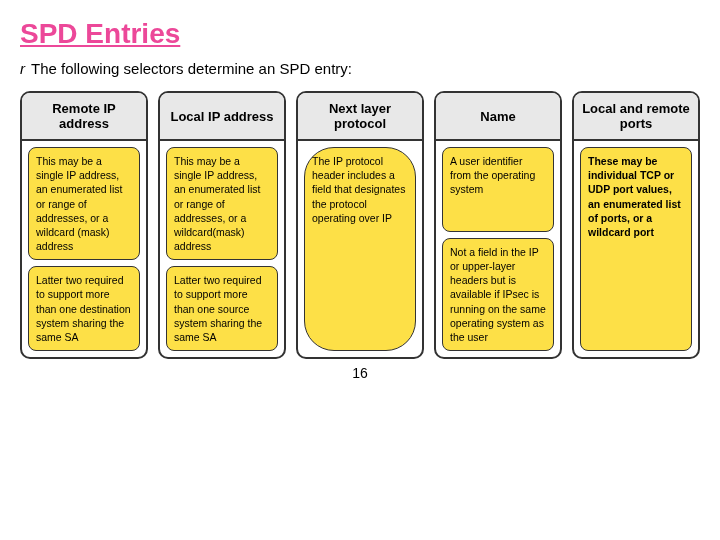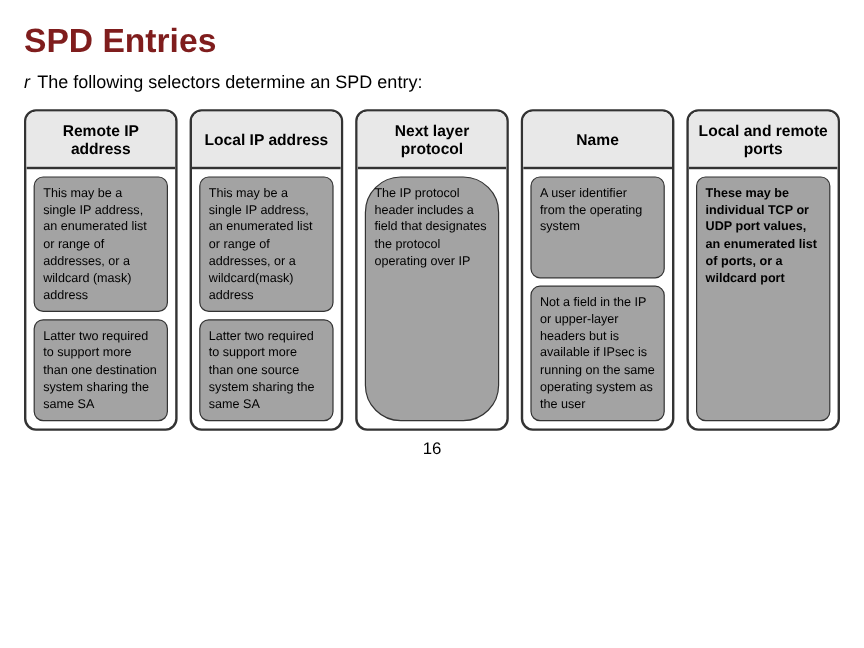--- a/index.html
+++ b/index.html
@@ -6,21 +6,22 @@
     body {
       font-family: Arial, sans-serif;
       background: #fff;
       width: 720px;
       height: 540px;
       overflow: hidden;
       padding: 18px 20px;
     }
     .page-title {
       font-size: 28px;
-      color: #7f1d1d;
+      color: #ec4899;
+      text-decoration: underline;
       font-weight: bold;
       margin-bottom: 10px;
     }
     .subtitle {
       font-size: 15px;
       margin-bottom: 14px;
       display: flex;
       align-items: center;
       gap: 6px;
     }
@@ -59,21 +60,21 @@
       gap: 6px;
       padding: 6px;
       flex: 1;
     }
     .card-sub {
       border: 1.5px solid #333;
       border-radius: 8px;
       padding: 6px 7px;
       font-size: 10.5px;
       line-height: 1.35;
-      background: #a3a3a3;
+      background: #fde047;
       flex: 1;
     }
     .page-num {
       text-align: center;
       font-size: 14px;
       margin-top: 6px;
     }
   </style>
 </head>
 <body>

